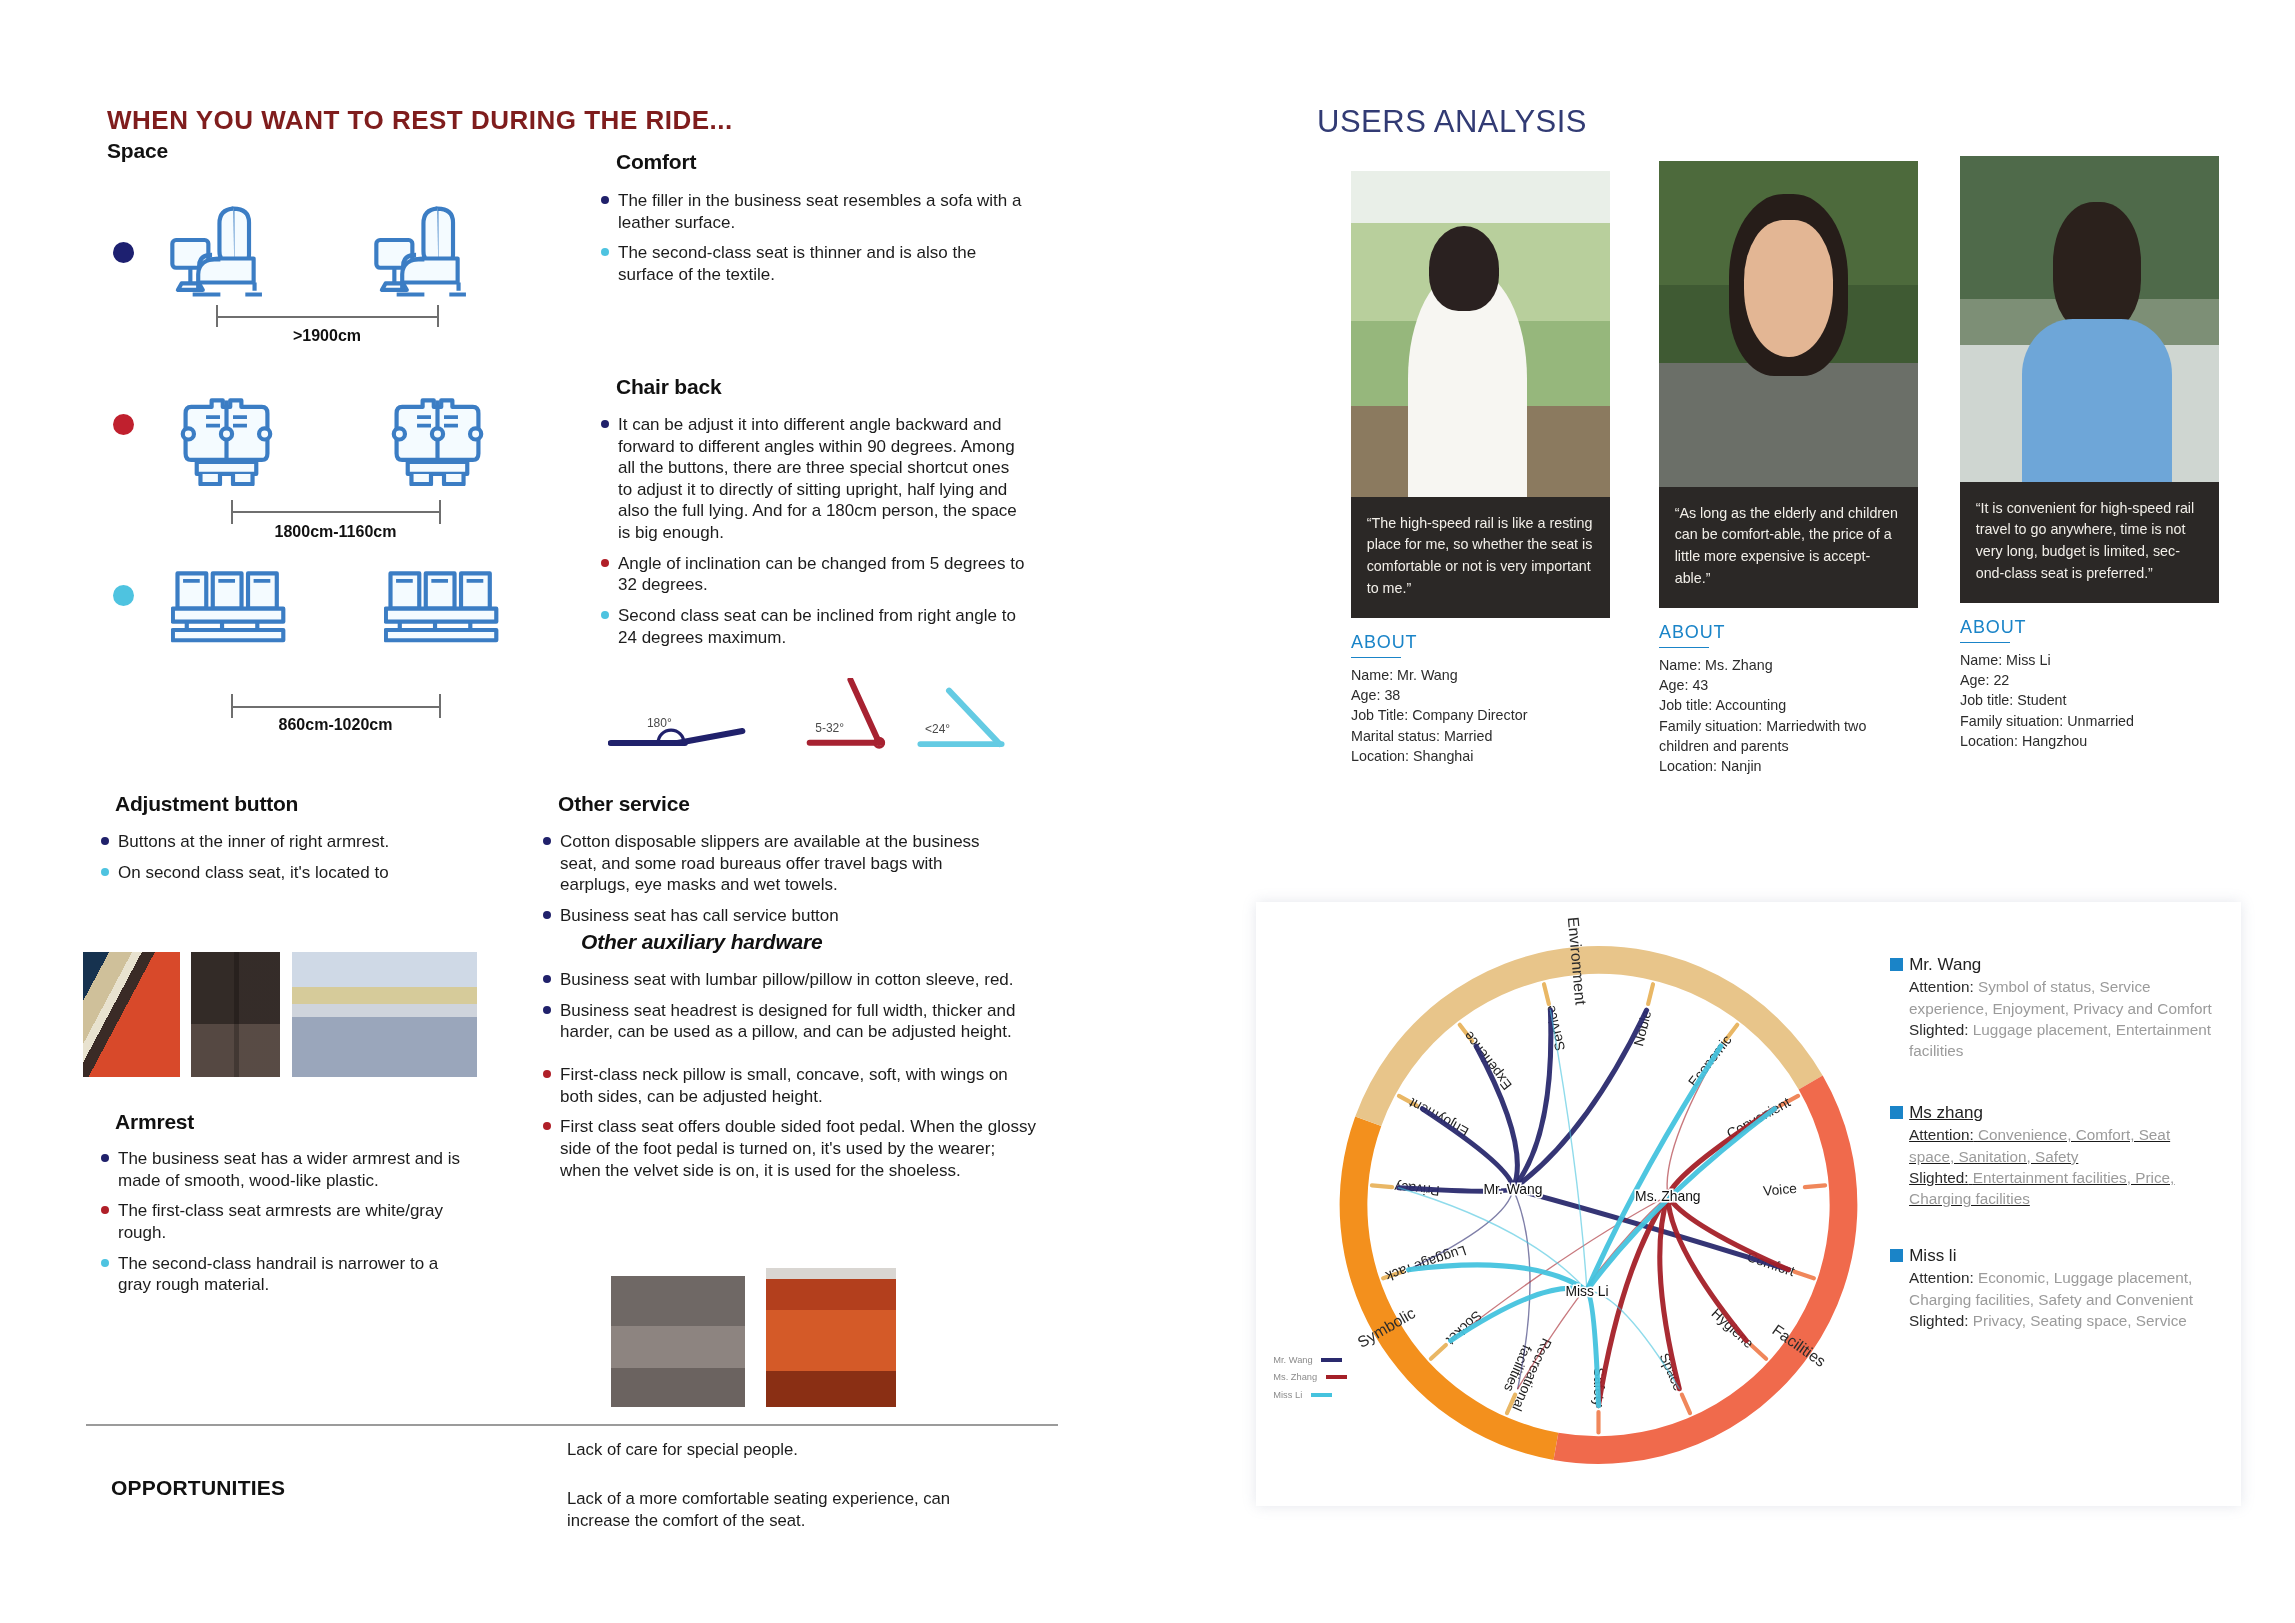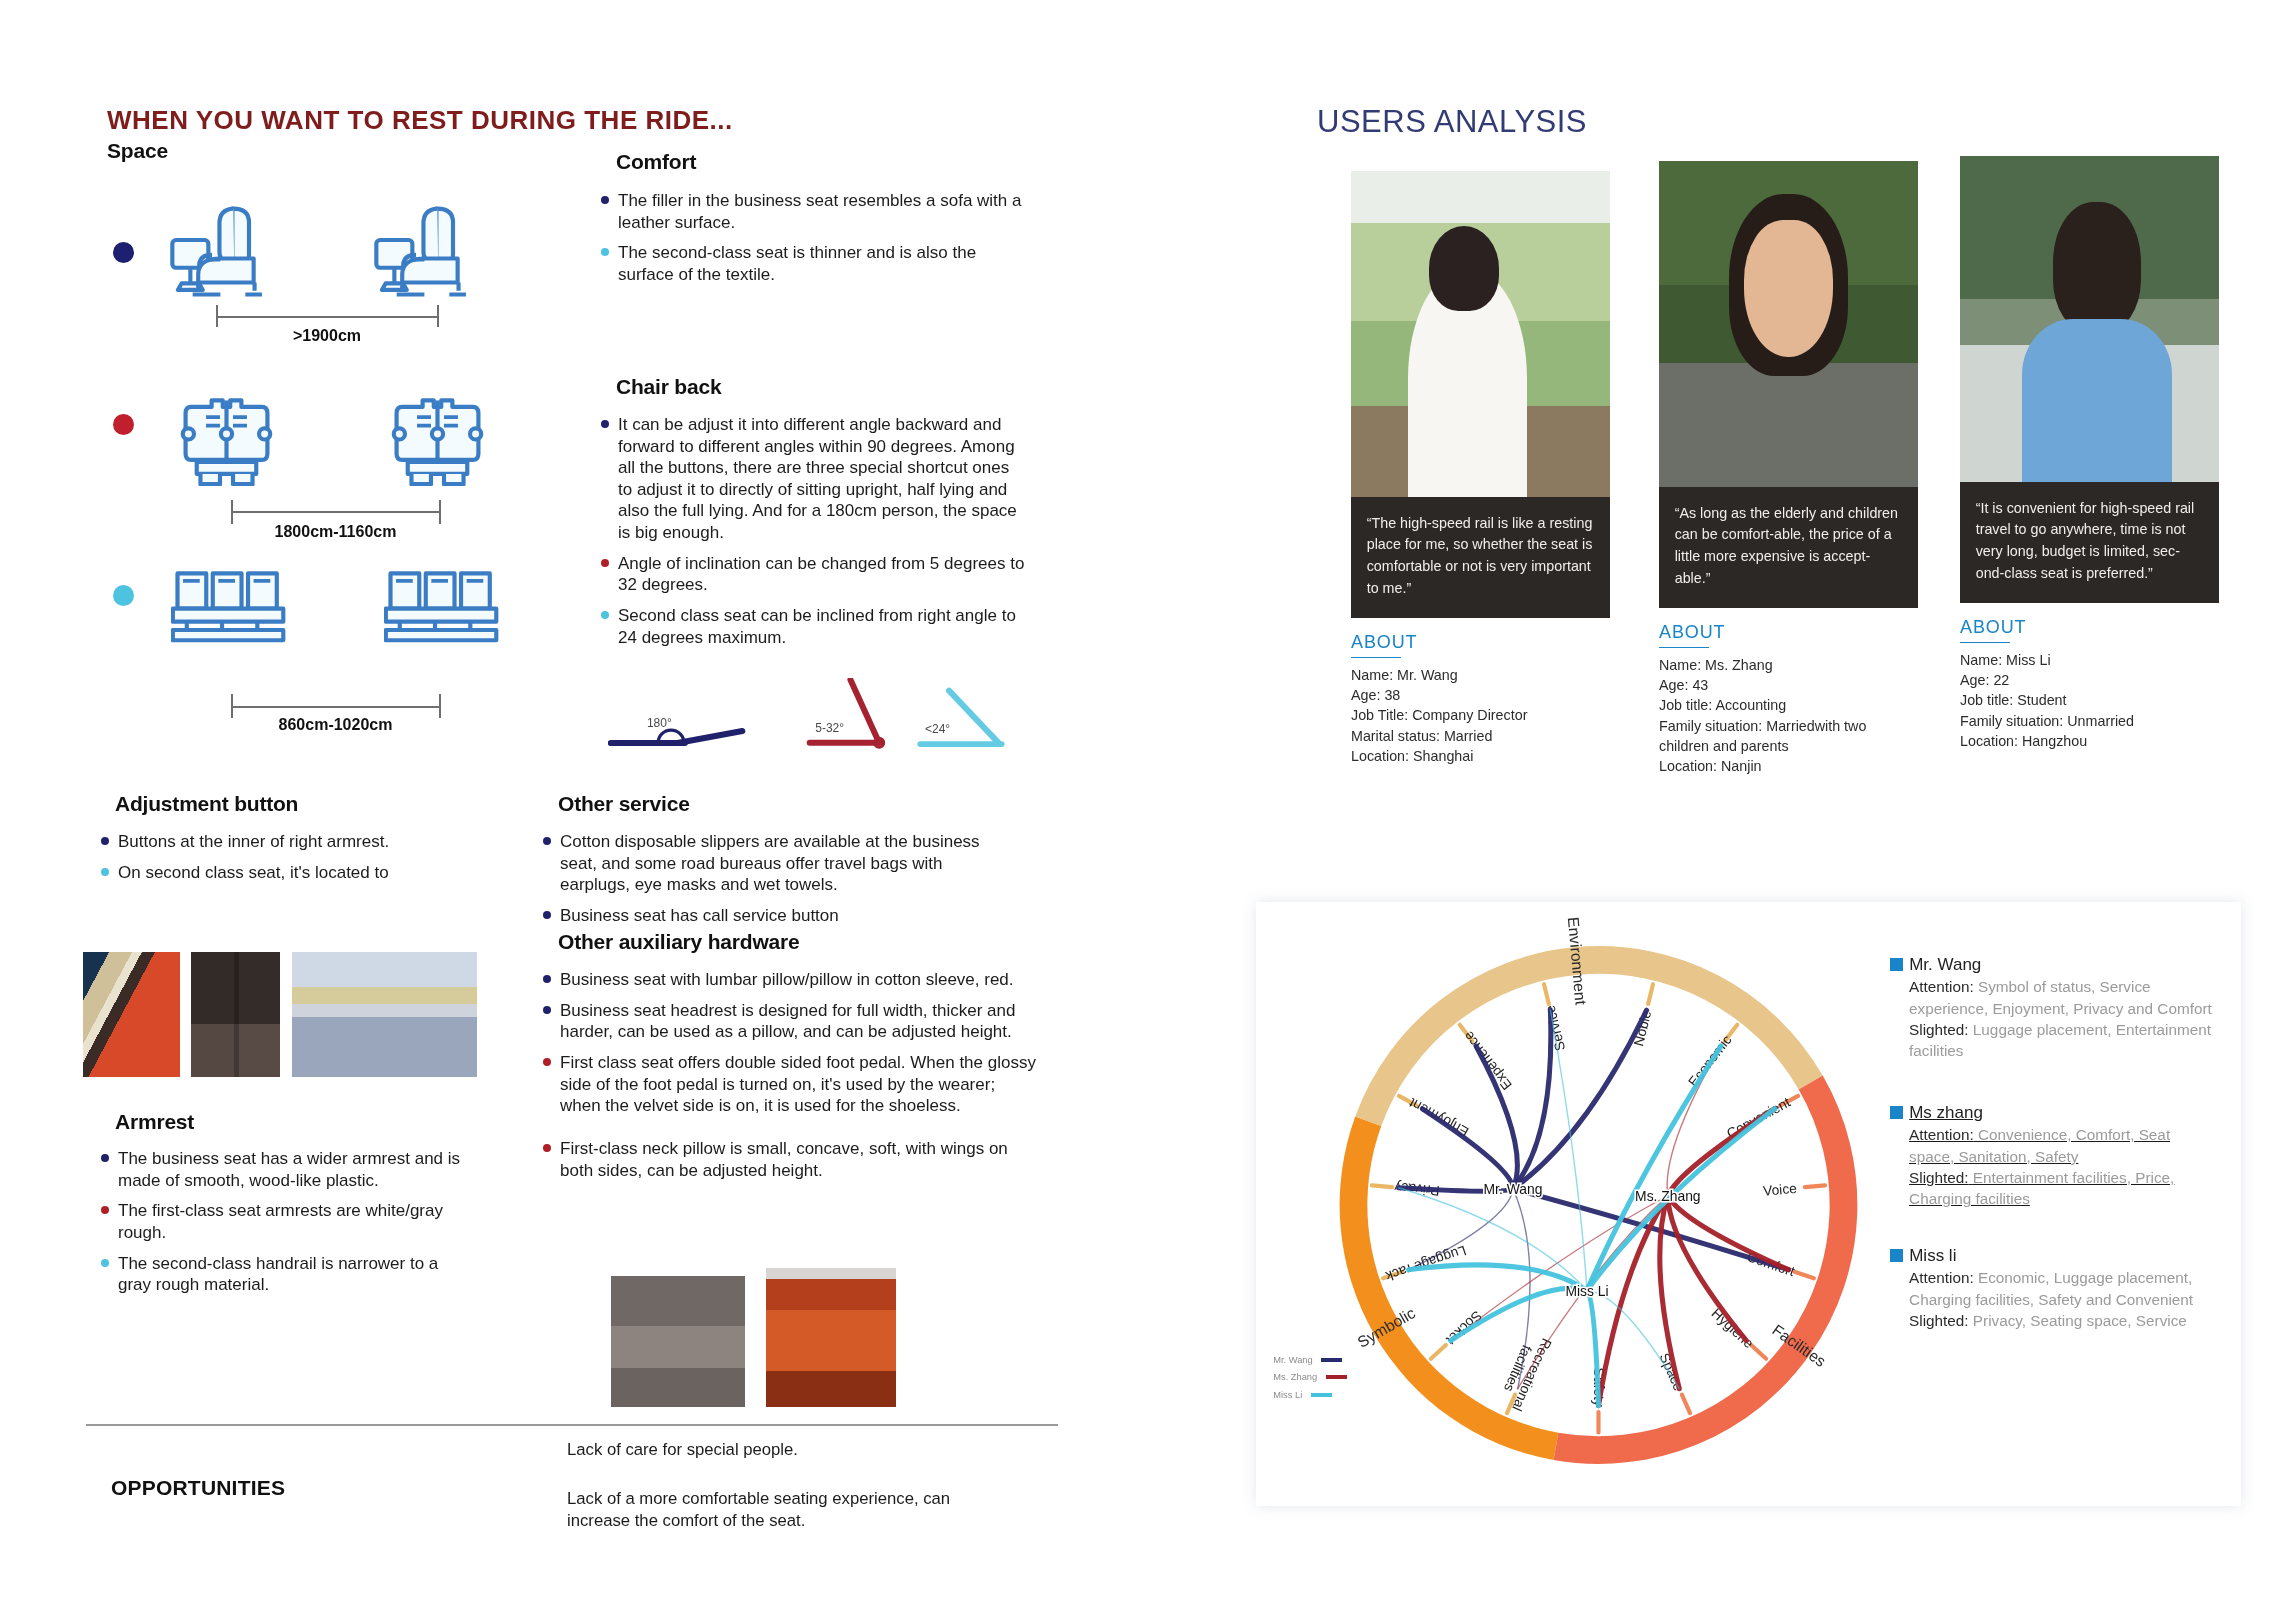--- a/index.html
+++ b/index.html
@@ -291,26 +291,26 @@
       <li class="b-red">The first-class seat armrests are white/gray rough.</li>
       <li class="b-cyan">The second-class handrail is narrower to a gray rough material.</li>
     </ul>
 
     <div class="col-head" style="position:absolute;left:558px;top:792px;">Other service</div>
     <ul class="bullets" style="position:absolute;left:539px;top:831px;width:472px;">
       <li class="b-navy">Cotton disposable slippers are available at the business seat, and some road bureaus offer travel bags with earplugs, eye masks and wet towels.</li>
       <li class="b-navy">Business seat has call service button</li>
     </ul>
 
-    <div class="col-head" style="position:absolute;left:558px;top:930px;">Other auxiliary hardware</div>
+    <div class="col-head" style="position:absolute;left:581px;top:930px;font-style:italic;">Other auxiliary hardware</div>
     <ul class="bullets" style="position:absolute;left:539px;top:969px;width:500px;">
       <li class="b-navy">Business seat with lumbar pillow/pillow in cotton sleeve, red.</li>
       <li class="b-navy">Business seat headrest is designed for full width, thicker and harder, can be used as a pillow, and can be adjusted height.</li>
+      <li class="b-red" style="margin-top:21px;">First-class neck pillow is small, concave, soft, with wings on both sides, can be adjusted height.</li>
       <li class="b-red">First class seat offers double sided foot pedal. When the glossy side of the foot pedal is turned on, it's used by the wearer; when the velvet side is on, it is used for the shoeless.</li>
-      <li class="b-red" style="margin-top:21px;">First-class neck pillow is small, concave, soft, with wings on both sides, can be adjusted height.</li>
     </ul>
 
     <div class="thumb ph-pillows" style="left:611px;top:1268px;width:134px;height:139px;"></div>
     <div class="thumb ph-orangeseat" style="left:766px;top:1268px;width:130px;height:139px;"></div>
 
     <div class="hr-rule" style="left:86px;top:1424px;width:972px;"></div>
     <div class="opportunities-title" style="left:111px;top:1476px;">OPPORTUNITIES</div>
     <div class="opp-text" style="left:567px;top:1439px;width:463px;">Lack of care for special people.</div>
     <div class="opp-text" style="left:567px;top:1488px;width:444px;">Lack of a more comfortable seating experience, can increase the comfort of the seat.</div>
   </div>

